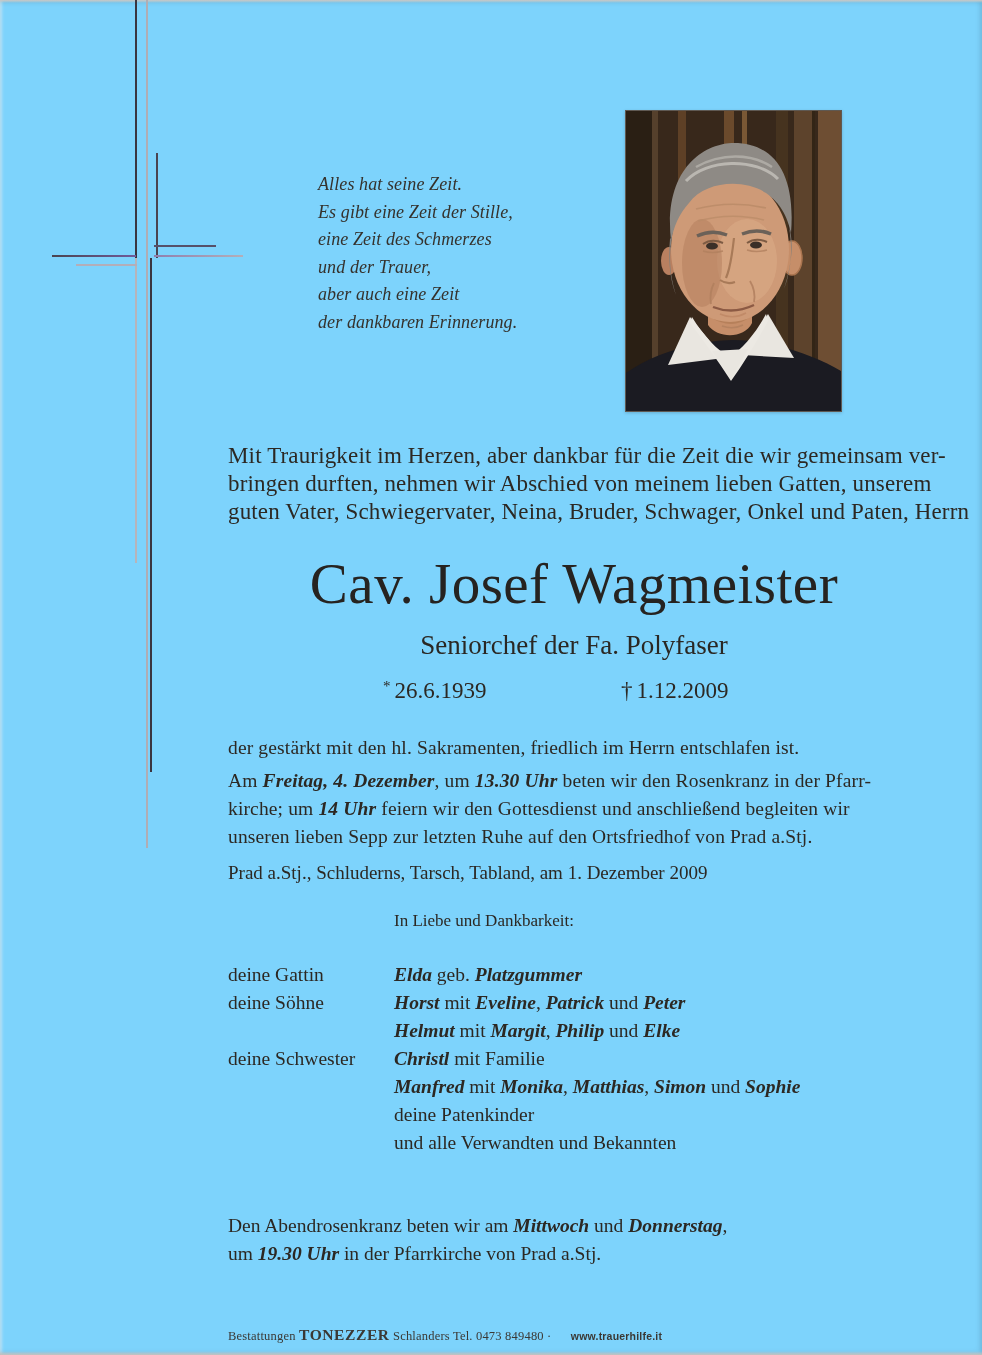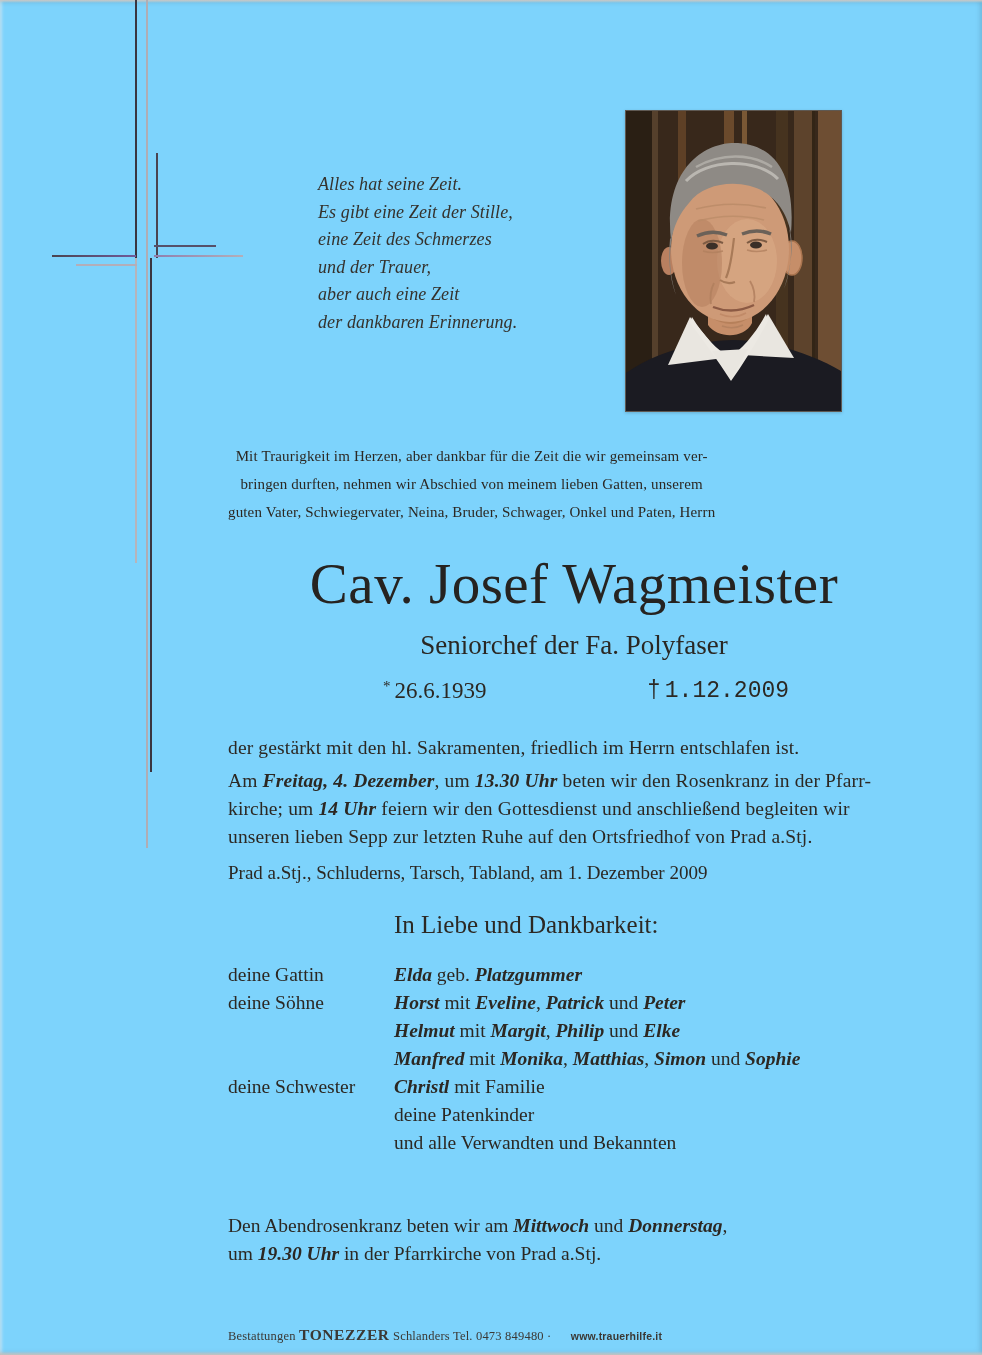--- a/index.html
+++ b/index.html
@@ -26,33 +26,33 @@
   .h1{left:52px;top:255px;width:84px;height:2px;background:linear-gradient(90deg,#4a4450,#6f5b9b);}
   .h2{left:76px;top:264px;width:61px;height:1.5px;background:#b3aeb9;}
   .h3{left:154px;top:245px;width:62px;height:2px;background:#55506a;}
   .h4{left:154px;top:255px;width:89px;height:1.5px;background:linear-gradient(90deg,#8f7fae,#b3aeb9);}
 
   .poem{left:318px;top:171px;font-size:18px;line-height:27.6px;font-style:italic;color:#35322d;letter-spacing:.1px;}
 
   .photo{left:625px;top:110px;width:215px;height:300px;border:1px solid #5f5953;box-shadow:0 1px 3px rgba(0,0,0,.18);}
   .photo svg{display:block;}
 
-  .announce{left:228px;top:442px;font-size:15px;line-height:28px;letter-spacing:.15px;text-align:center;}
+  .announce{left:228px;top:442px;font-size:23px;line-height:28px;letter-spacing:.15px;}
   .big-name{left:228px;top:551px;width:692px;text-align:center;font-size:57px;letter-spacing:.5px;color:#262320;}
   .subtitle{left:228px;top:630px;width:692px;text-align:center;font-size:27px;color:#2a2723;}
   .dates{top:678px;left:0;width:982px;font-size:23px;}
   .birth{position:absolute;left:383px;}
-  .death{position:absolute;left:647px;font-family:Liberation Mono, monospace;}
+  .death{position:absolute;left:621px;}
   .star{display:inline-block;font-size:15px;transform:translateY(-7px);margin-right:4px;}
   .dagger{margin-right:4px;}
 
   .farewell{left:228px;top:734px;font-size:19.5px;line-height:28px;letter-spacing:.15px;}
   .gap{margin-top:5px;}
   .place-date{left:228px;top:862px;font-size:19px;}
-  .dedication{left:394px;top:911px;font-size:25px;}
+  .dedication{left:394px;top:911px;font-size:17px;}
 
   .mourners{left:228px;top:961px;font-size:19.5px;line-height:28px;}
   .mrow{display:flex;}
   .relation{width:166px;flex:0 0 166px;}
 
   .evening{left:228px;top:1212px;font-size:19.5px;line-height:28px;}
   .footer{left:228px;top:1326px;font-size:12.5px;color:#3b3834;letter-spacing:.2px;}
 
   .seg-b{font-weight:700;font-style:italic;}
   .seg-brand{font-size:15.5px;font-weight:700;letter-spacing:.6px;}
@@ -187,26 +187,26 @@
     </div>
     <div class="mrow">
       <span class="relation line">deine Söhne</span>
       <span class="line"><span class="seg-b">Horst</span><span> mit </span><span class="seg-b">Eveline</span><span>, </span><span class="seg-b">Patrick</span><span> und </span><span class="seg-b">Peter</span></span>
     </div>
     <div class="mrow">
       <span class="relation line"></span>
       <span class="line"><span class="seg-b">Helmut</span><span> mit </span><span class="seg-b">Margit</span><span>, </span><span class="seg-b">Philip</span><span> und </span><span class="seg-b">Elke</span></span>
     </div>
     <div class="mrow">
-      <span class="relation line"></span>
-      <span class="line"><span class="seg-b">Manfred</span><span> mit </span><span class="seg-b">Monika</span><span>, </span><span class="seg-b">Matthias</span><span>, </span><span class="seg-b">Simon</span><span> und </span><span class="seg-b">Sophie</span></span>
-    </div>
-    <div class="mrow">
       <span class="relation line">deine Schwester</span>
       <span class="line"><span class="seg-b">Christl</span><span> mit Familie</span></span>
+    </div>
+    <div class="mrow">
+      <span class="relation line"></span>
+      <span class="line"><span class="seg-b">Manfred</span><span> mit </span><span class="seg-b">Monika</span><span>, </span><span class="seg-b">Matthias</span><span>, </span><span class="seg-b">Simon</span><span> und </span><span class="seg-b">Sophie</span></span>
     </div>
     <div class="mrow">
       <span class="relation line"></span>
       <span class="line"><span>deine Patenkinder</span></span>
     </div>
     <div class="mrow">
       <span class="relation line"></span>
       <span class="line"><span>und alle Verwandten und Bekannten</span></span>
     </div>
   </div>

